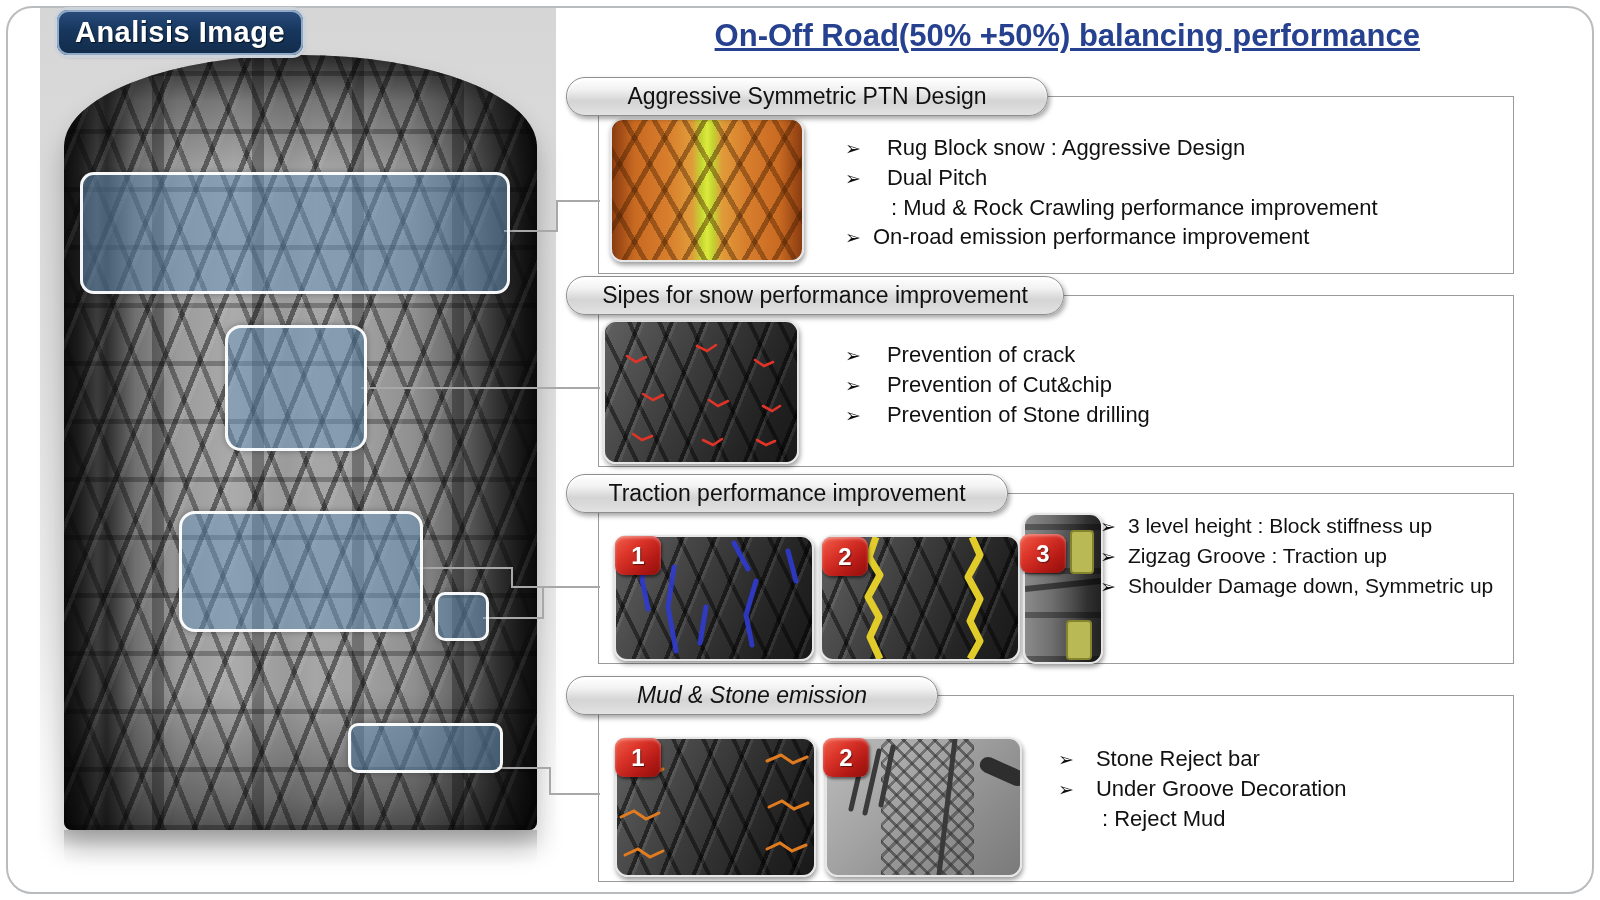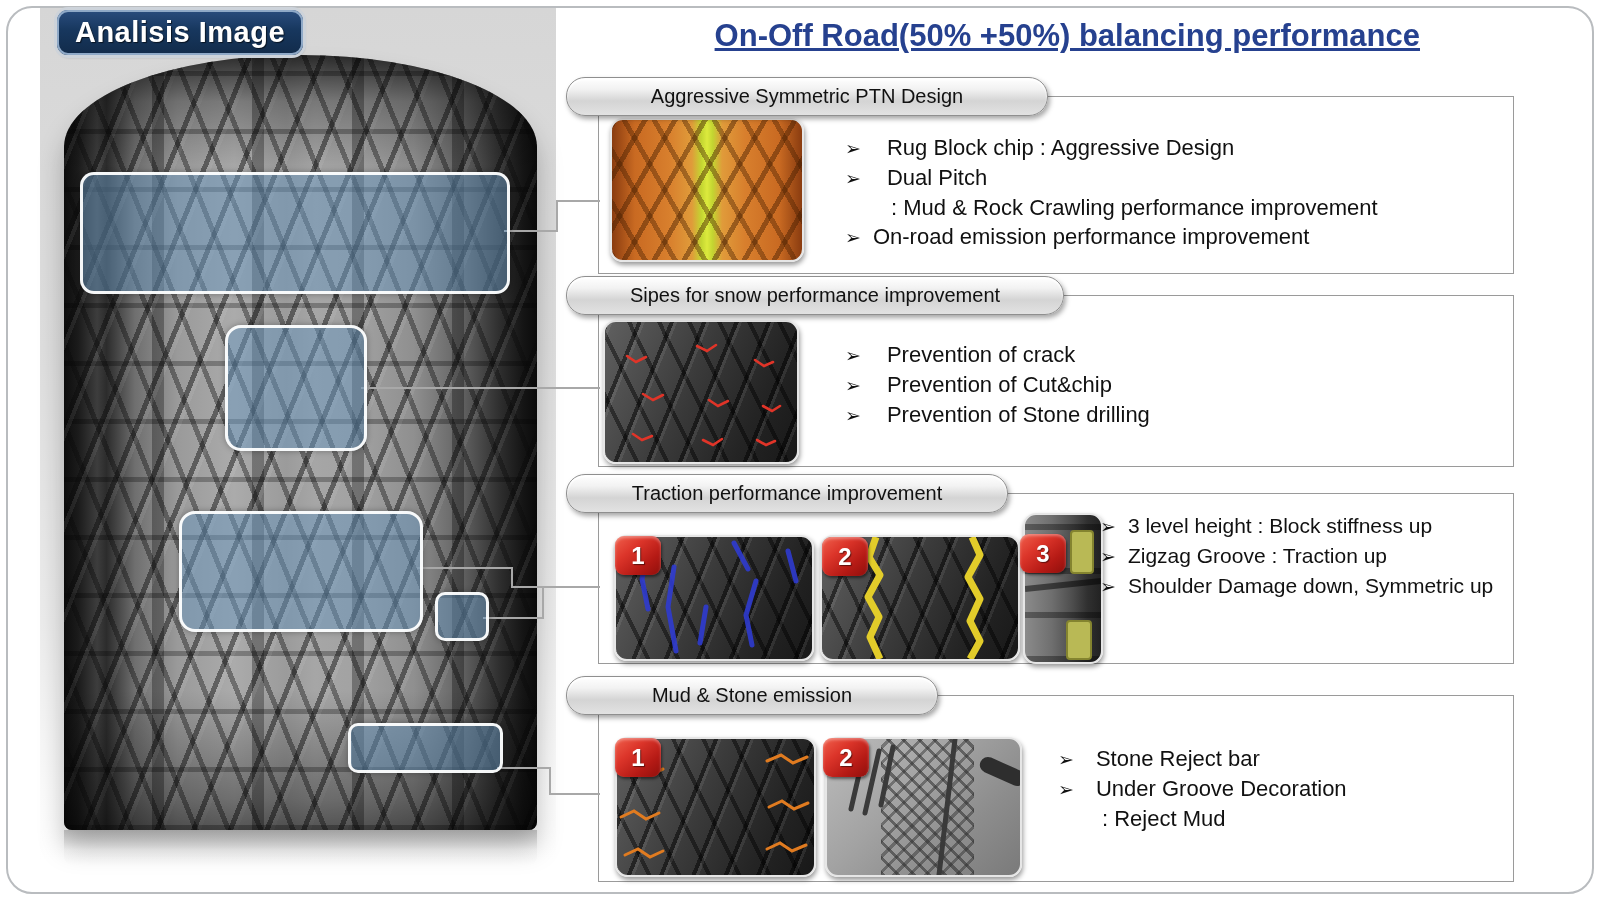--- a/index.html
+++ b/index.html
@@ -47,25 +47,25 @@
   
   .sec-box{position:absolute;background:#fff;border:1.5px solid #9a9a9a;z-index:3;}
   .box1{left:598px;top:96px;width:914px;height:176px;}
   .box2{left:598px;top:295px;width:914px;height:170px;}
   .box3{left:598px;top:493px;width:914px;height:169px;}
   .box4{left:598px;top:695px;width:914px;height:185px;}
   .pill{position:absolute;height:37px;z-index:7;border-radius:19px;border:1px solid #8f8f8f;
         background:linear-gradient(180deg,#ffffff 0%,#f2f2f2 30%,#d4d4d4 62%,#e2e2e2 100%);
         box-shadow:2px 3px 5px rgba(0,0,0,.35), inset 0 2px 2px #fff;
         display:flex;align-items:center;justify-content:center;}
-  .pill span{font-size:20px;color:#111;}
+  .pill span{font-size:23px;color:#111;}
   .pill1{left:566px;top:77px;width:480px;}
   .pill2{left:566px;top:276px;width:496px;}
   .pill3{left:566px;top:474px;width:440px;}
-  .pill4{left:566px;top:676px;width:370px;}
+  .pill4{left:566px;top:676px;width:370px;font-style:italic;}
   .title{position:absolute;left:640px;top:18px;width:780px;z-index:7;text-align:right;
          font-size:31px;font-weight:bold;color:#26418f;text-decoration:underline;}
   
   .img{position:absolute;z-index:6;border-radius:13px;overflow:hidden;
        border:2px solid #e6e6e6;box-shadow:1px 3px 5px rgba(0,0,0,.4);}
   .img-orange{left:610px;top:118px;width:190px;height:140px;
        background:linear-gradient(90deg,#8a3c10 0%,#c96a22 12%,#d87f2d 30%,#e09b3a 42%,
                   #c3d531 47%,#dcea3d 50%,#c3d531 53%,#e09b3a 58%,#d87f2d 70%,#c96a22 88%,#8a3c10 100%);}
   .img-orange .hatch{position:absolute;inset:0;
        background:repeating-linear-gradient(120deg, rgba(70,30,0,.45) 0 5px, transparent 5px 26px),
@@ -160,21 +160,21 @@
   <div class="pill pill4">
     <span>Mud &amp; Stone emission</span>
     </div>
 
   <div class="img img-orange">
     <div class="hatch"></div>
   </div>
   <div class="blist" style="left:845px;top:133px;width:620px">
     <div class="brow">
       <span class="arr">➢</span>
-      <span>Rug Block chip : Aggressive Design</span>
+      <span>Rug Block snow : Aggressive Design</span>
       </div>
     <div class="brow">
       <span class="arr">➢</span>
       <span>Dual Pitch</span>
       </div>
     <div class="brow noarr">
       <span>: Mud &amp; Rock Crawling performance improvement</span>
       </div>
     <div class="brow tight">
       <span class="arr">➢</span>

